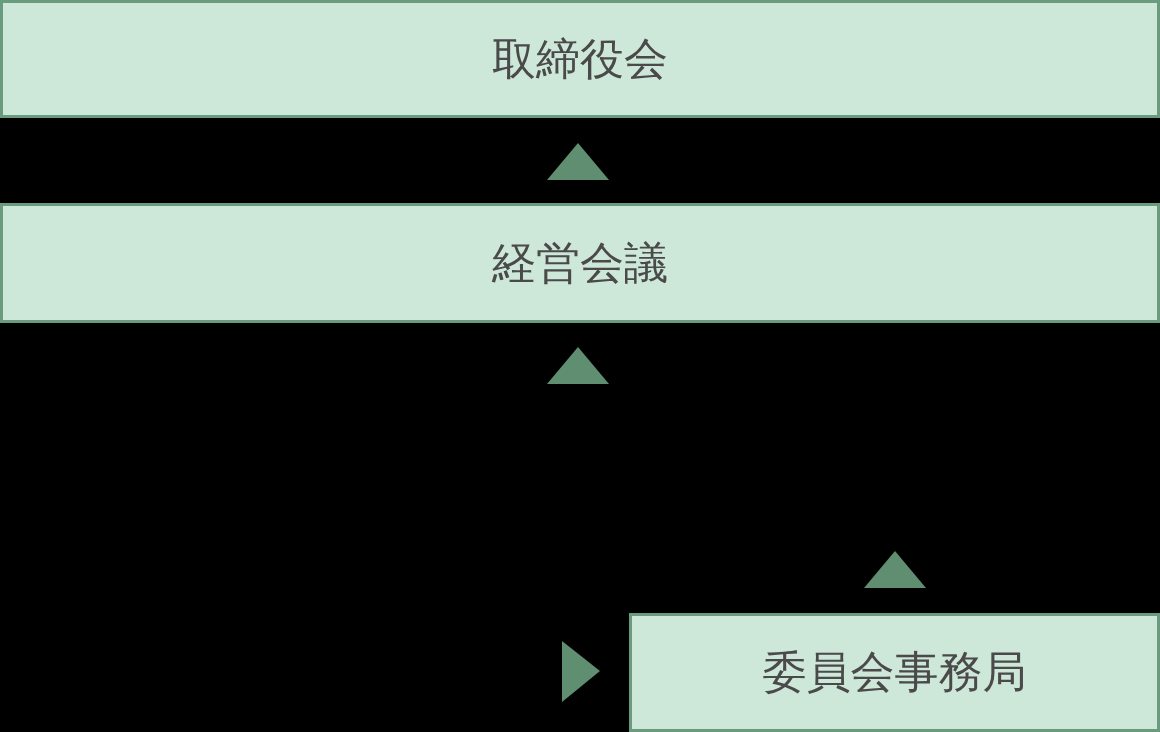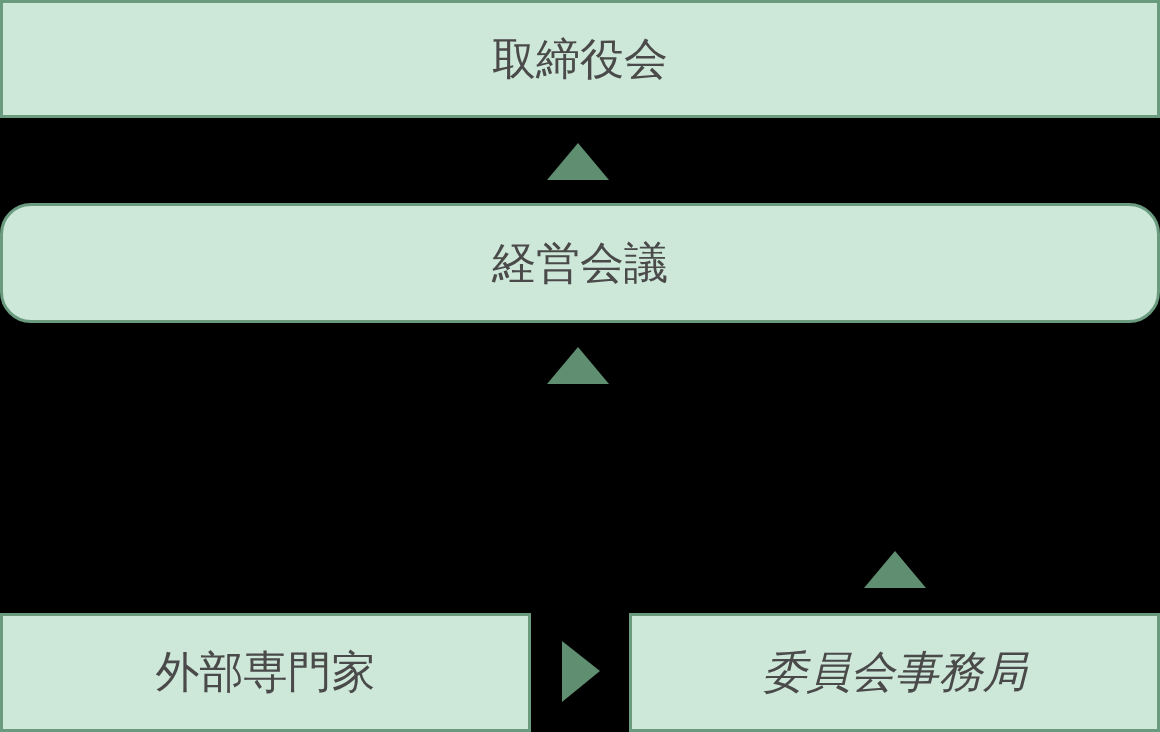--- a/index.html
+++ b/index.html
@@ -32,24 +32,24 @@
     align-items: center;
     justify-content: center;
   }
   .node-label {
     font-size: 44px;
     color: var(--text);
     letter-spacing: 0px;
     white-space: nowrap;
   }
   #node-board       { left: 0;     top: 0;     width: 1160px; height: 118px; }
-  #node-management  { left: 0;     top: 203px; width: 1160px; height: 120px; border-radius: 31px; }
+  #node-management  { left: 0;     top: 203px; width: 1160px; height: 120px; }
   #node-committee   { left: 0;     top: 408px; width: 1160px; height: 117px; }
   #node-experts     { left: 0;     top: 613px; width: 531px;  height: 119px; }
-  #node-secretariat { left: 629px; top: 613px; width: 531px;  height: 119px; font-style: italic; }
+  #node-secretariat { left: 629px; top: 613px; width: 531px;  height: 119px; }
 
   .arrow-up {
     position: absolute;
     width: 0; height: 0;
     border-left: 31px solid transparent;
     border-right: 31px solid transparent;
     border-bottom: 37px solid var(--arrow);
   }
   #arrow-up-1 { left: 547px; top: 143px; }
   #arrow-up-2 { left: 547px; top: 347px; }
@@ -77,23 +77,20 @@
 
   <div class="node" id="node-management">
     <span class="node-label">経営会議</span>
   </div>
 
   <div class="arrow-up" id="arrow-up-2"></div>
 
 
   <div class="arrow-up" id="arrow-up-3"></div>
 
-  <div class="node" id="node-experts">
-    <span class="node-label">外部専門家</span>
-  </div>
 
   <div class="arrow-right" id="arrow-right-1"></div>
 
   <div class="node" id="node-secretariat">
     <span class="node-label">委員会事務局</span>
   </div>
 
 </div>
 
 </body></html>

